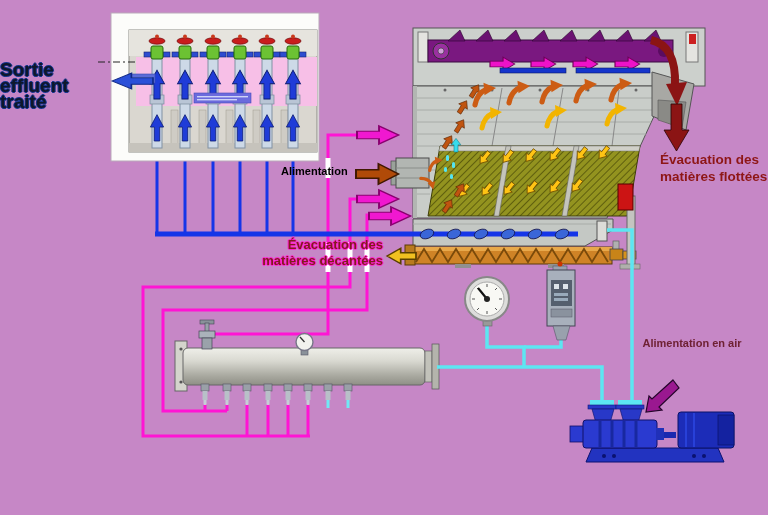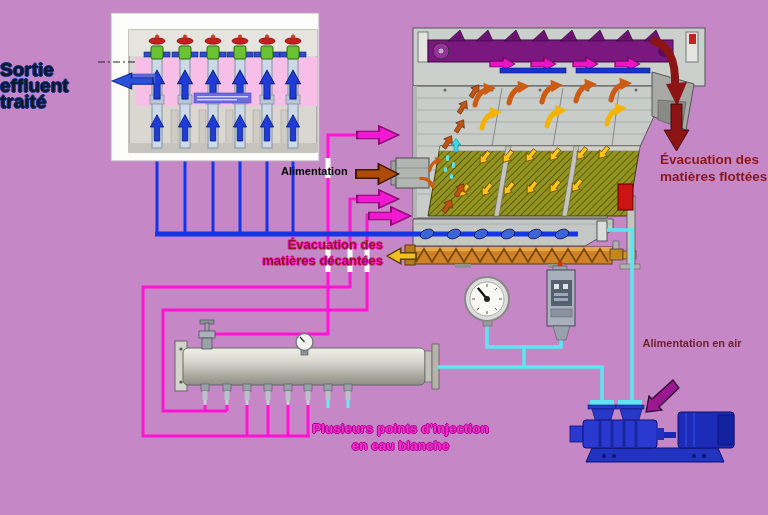--- a/index.html
+++ b/index.html
@@ -460,15 +460,14 @@
     <rect x="129" y="74" width="26" height="9" fill="#5b6cd8" stroke="#3a4ab0" stroke-width="0.6"></rect>
     <rect x="132" y="77" width="20" height="1.4" fill="#cfd4f8"></rect>
     <use href="#arrP" transform="translate(153,81) rotate(180) scale(2.4,1.3)" fill="#2b50d8" stroke="#112a88" stroke-width="0.7"></use>
   </g>
 </svg>
 
 <div class="lbl lbl-sortie" style="left:0px;top:62px;">Sortie effluent traité</div>
 <div class="lbl lbl-alimentation">Alimentation</div>
 <div class="lbl lbl-flottees">Évacuation des matières flottées</div>
 <div class="lbl lbl-decantees">Évacuation des matières décantées</div>
-<div class="lbl lbl-injection">Plusieurs points d’injection en eau blanche</div>
 <div class="lbl lbl-air">Alimentation en air</div>
 </div>
 
 </body></html>

